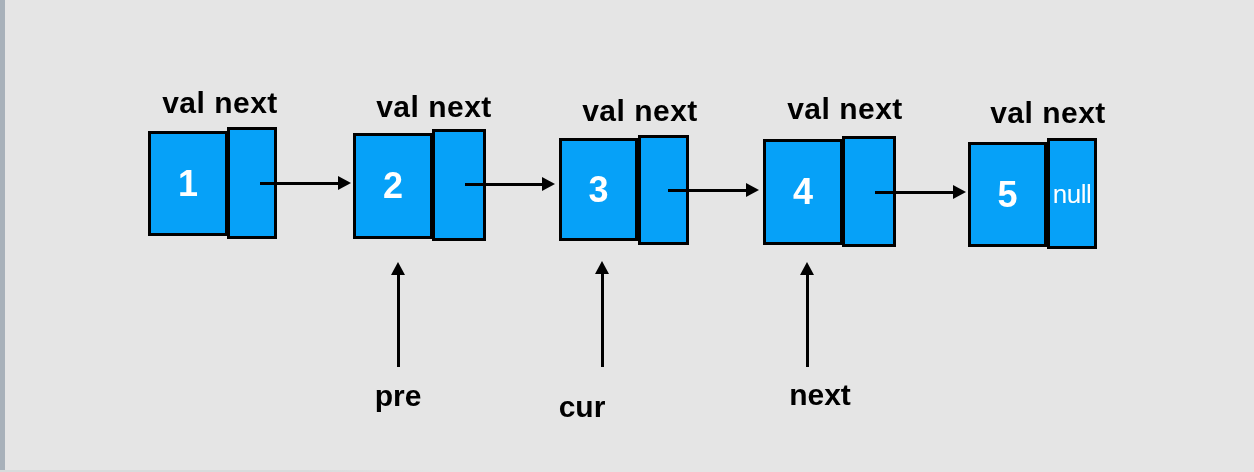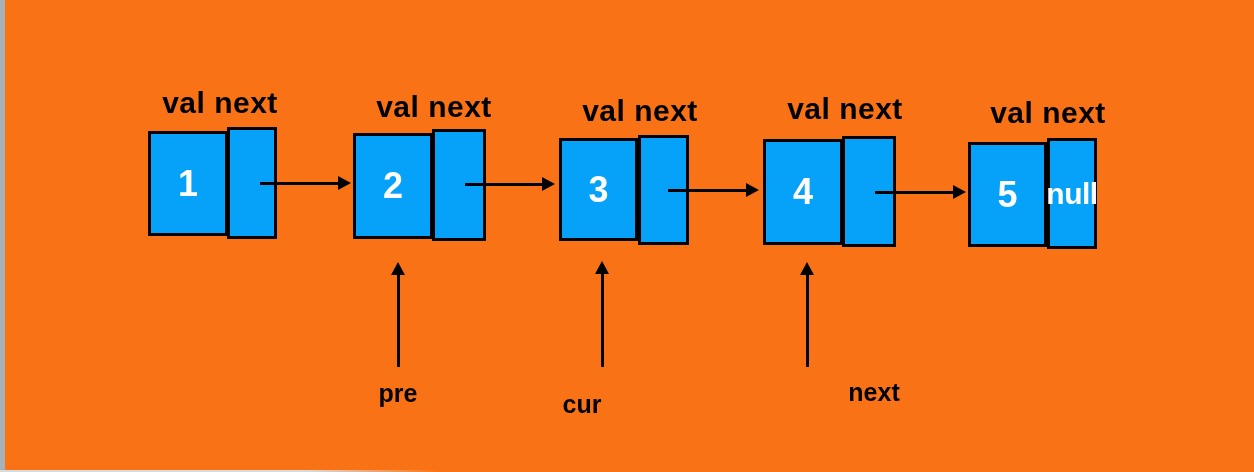--- a/index.html
+++ b/index.html
@@ -7,21 +7,21 @@
     --node_border:#000000;
     --node_text:#ffffff;
     --label_text:#000000;
     --left_strip:#a8b1ba;
     --bottom_edge:#d8dbdc;
   }
   html,body{margin:0;padding:0;background:#ffffff;}
   .stage{
     position:relative;
     width:1254px;height:472px;
-    background:#f97316;
+    background:#e5e5e5;
     overflow:hidden;
     font-family:"Liberation Sans","DejaVu Sans",sans-serif;
   }
   .left-strip{
     position:absolute;left:0;top:0;width:5px;height:472px;
     background:var(--left_strip);
   }
   .bottom-edge{
     position:absolute;left:0;bottom:0;width:440px;height:2px;
     background:linear-gradient(to right,var(--bottom_edge) 0%,var(--bottom_edge) 70%,rgba(216,219,220,0) 100%);
@@ -39,38 +39,38 @@
     box-sizing:border-box;
     background:var(--node_fill);
     border:3px solid var(--node_border);
     display:flex;align-items:center;justify-content:center;
   }
   .num{
     font-weight:bold;font-size:36px;line-height:1;
     color:var(--node_text);
   }
   .nulltext{
-    font-weight:700;font-size:30px;line-height:1;
+    font-weight:400;font-size:26px;line-height:1;
     color:var(--node_text);
     letter-spacing:-0.5px;
   }
   .ha{position:absolute;height:0;}
   .ha .shaft{position:absolute;left:0;right:11px;top:-1.5px;height:3px;background:var(--node_border);}
   .ha .tip{position:absolute;right:0;top:-7px;width:0;height:0;
     border-top:7px solid transparent;border-bottom:7px solid transparent;
     border-left:13px solid var(--node_border);}
   .va{position:absolute;width:0;}
   .va .shaft{position:absolute;left:-1.5px;top:10px;bottom:0;width:3px;background:var(--node_border);}
   .va .tip{position:absolute;top:0;left:-7px;width:0;height:0;
     border-left:7px solid transparent;border-right:7px solid transparent;
     border-bottom:13px solid var(--node_border);}
   .plabel{
     position:absolute;
     transform:translateX(-50%);
-    font-weight:bold;font-size:25px;line-height:1;
+    font-weight:bold;font-size:30px;line-height:1;
     color:var(--label_text);
     white-space:nowrap;
   }
 </style>
 </head>
 <body>
 
 <div class="stage">
 
   <div class="left-strip"></div>
@@ -141,15 +141,15 @@
     <span class="shaft"></span>
     <span class="tip"></span>
   </div>
   <div class="va" style="left:807px;top:262px;height:105px">
     <span class="shaft"></span>
     <span class="tip"></span>
   </div>
 
   <div class="plabel" style="left:398px;top:381px">pre</div>
   <div class="plabel" style="left:582px;top:392px">cur</div>
-  <div class="plabel" style="left:874px;top:380px">next</div>
+  <div class="plabel" style="left:820px;top:380px">next</div>
 
 </div>
 
 </body></html>

